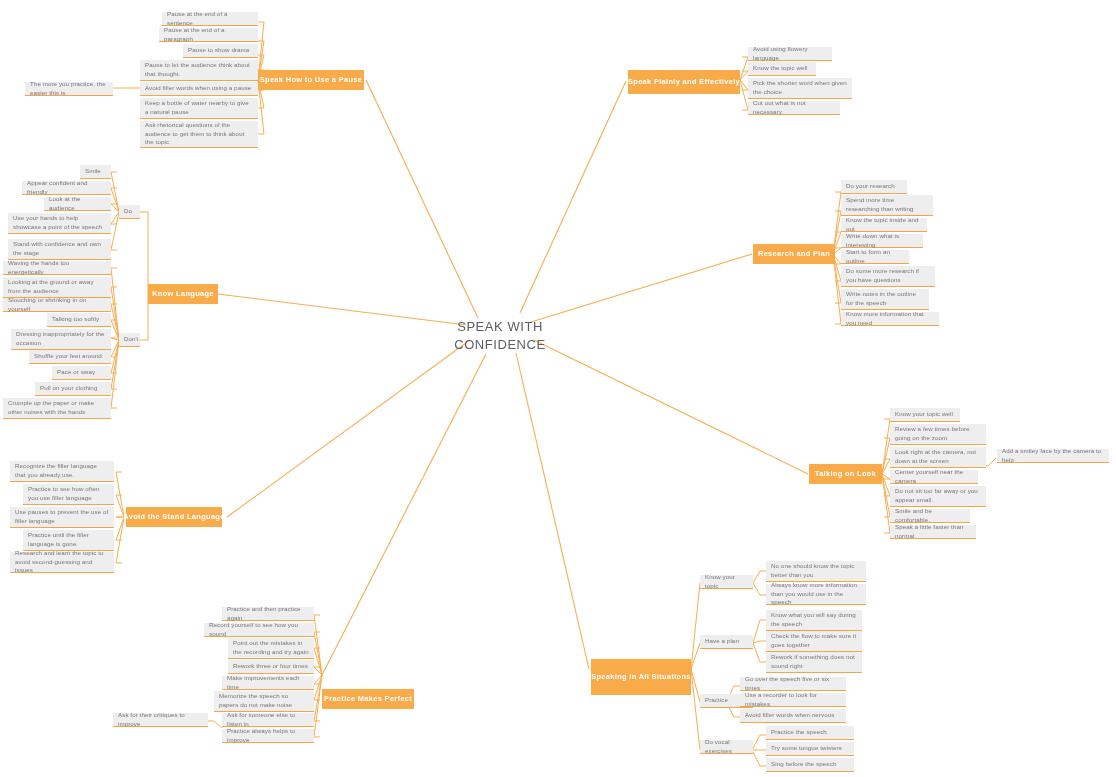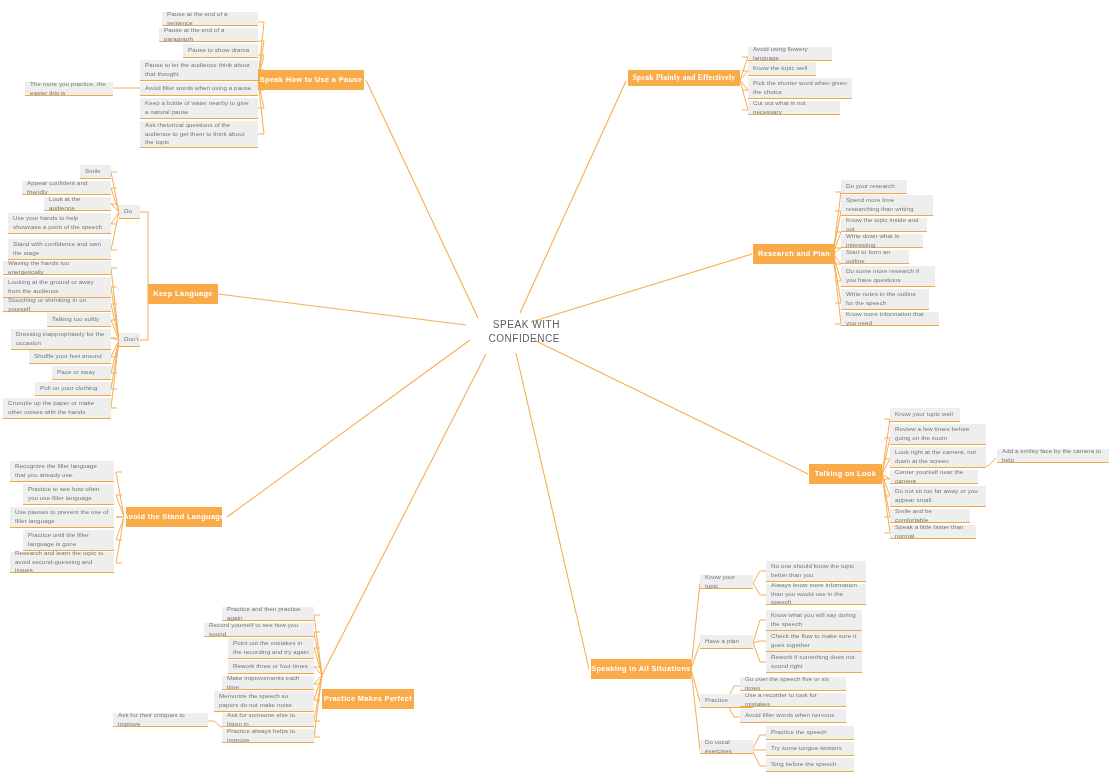--- a/index.html
+++ b/index.html
@@ -56,24 +56,24 @@
     padding: 5px 9px;
     display: flex;
     align-items: center;
     justify-content: center;
     white-space: nowrap;
   }
   
   .root {
     position: absolute;
     color: #5c5c66;
-    font-size: 10px;
+    font-size: 13px;
     letter-spacing: 0.55px;
     line-height: 1.35;
-    text-align: right;
+    text-align: center;
     white-space: pre-line;
     font-weight: normal;
   }
 </style>
 </head>
 <body>
 
 <div id="canvas">
 
   <svg class="lines" viewBox="0 0 1116 777">
@@ -193,21 +193,21 @@
   <div class="node badge" style="left:258px; top:70px; width:106px; height:20px;">Speak How to Use a Pause</div>
   <div class="node leaf" style="left:162px; top:12px; width:96px; height:14px;">Pause at the end of a sentence</div>
   <div class="node leaf" style="left:159px; top:28px; width:99px; height:14px;">Pause at the end of a paragraph</div>
   <div class="node leaf" style="left:183px; top:44px; width:75px; height:14px;">Pause to show drama</div>
   <div class="node leaf" style="left:140px; top:60px; width:118px; height:21px;">Pause to let the audience think about that thought.</div>
   <div class="node leaf" style="left:140px; top:82px; width:118px; height:14px;">Avoid filler words when using a pause</div>
   <div class="node leaf" style="left:140px; top:98px; width:118px; height:21px;">Keep a bottle of water nearby to give a natural pause</div>
   <div class="node leaf" style="left:140px; top:121px; width:118px; height:27px;">Ask rhetorical questions of the audience to get them to think about the topic</div>
   <div class="node leaf" style="left:25px; top:82px; width:88px; height:14px;">The more you practice, the easier this is</div>
 
-  <div class="node badge" style="left:628px; top:70px; width:112px; height:16px;font-family:Liberation Serif, serif;">Speak Plainly and Effectively</div>
+  <div class="node badge" style="left:628px; top:70px; width:112px; height:24px;">Speak Plainly and Effectively</div>
   <div class="node leaf" style="left:748px; top:47px; width:84px; height:14px;">Avoid using flowery language</div>
   <div class="node leaf" style="left:748px; top:62px; width:68px; height:14px;">Know the topic well</div>
   <div class="node leaf" style="left:748px; top:78px; width:104px; height:21px;">Pick the shorter word when given the choice</div>
   <div class="node leaf" style="left:748px; top:101px; width:92px; height:14px;">Cut out what is not necessary</div>
 
   <div class="node badge" style="left:753px; top:244px; width:82px; height:20px;">Research and Plan</div>
   <div class="node leaf" style="left:841px; top:180px; width:66px; height:14px;">Do your research</div>
   <div class="node leaf" style="left:841px; top:195px; width:92px; height:21px;">Spend more time researching than writing</div>
   <div class="node leaf" style="left:841px; top:218px; width:86px; height:14px;">Know the topic inside and out</div>
   <div class="node leaf" style="left:841px; top:234px; width:82px; height:14px;">Write down what is interesting</div>
@@ -219,21 +219,21 @@
   <div class="node badge" style="left:809px; top:464px; width:73px; height:20px;">Talking on Look</div>
   <div class="node leaf" style="left:890px; top:408px; width:70px; height:14px;">Know your topic well</div>
   <div class="node leaf" style="left:890px; top:424px; width:96px; height:21px;">Review a few times before going on the zoom</div>
   <div class="node leaf" style="left:890px; top:447px; width:96px; height:21px;">Look right at the camera, not down at the screen</div>
   <div class="node leaf" style="left:890px; top:470px; width:88px; height:14px;">Center yourself near the camera</div>
   <div class="node leaf" style="left:890px; top:486px; width:96px; height:21px;">Do not sit too far away or you appear small.</div>
   <div class="node leaf" style="left:890px; top:509px; width:80px; height:14px;">Smile and be comfortable.</div>
   <div class="node leaf" style="left:890px; top:525px; width:86px; height:14px;">Speak a little faster than normal</div>
   <div class="node leaf" style="left:997px; top:449px; width:112px; height:14px;">Add a smiley face by the camera to help</div>
 
-  <div class="node badge" style="left:591px; top:659px; width:100px; height:20px;">Speaking in All Situations</div>
+  <div class="node badge" style="left:591px; top:659px; width:100px; height:36px;">Speaking in All Situations</div>
   <div class="node leaf" style="left:700px; top:575px; width:53px; height:14px;">Know your topic</div>
   <div class="node leaf" style="left:766px; top:561px; width:100px; height:21px;">No one should know the topic better than you</div>
   <div class="node leaf" style="left:766px; top:584px; width:100px; height:21px;">Always know more information than you would use in the speech</div>
 
   <div class="node leaf" style="left:700px; top:635px; width:53px; height:14px;">Have a plan</div>
   <div class="node leaf" style="left:766px; top:610px; width:96px; height:21px;">Know what you will say during the speech</div>
   <div class="node leaf" style="left:766px; top:631px; width:96px; height:21px;">Check the flow to make sure it goes together</div>
   <div class="node leaf" style="left:766px; top:652px; width:96px; height:21px;">Rework if something does not sound right</div>
 
   <div class="node leaf" style="left:700px; top:694px; width:53px; height:14px;">Practice</div>
@@ -257,21 +257,21 @@
   <div class="node leaf" style="left:222px; top:729px; width:92px; height:14px;">Practice always helps to improve</div>
   <div class="node leaf" style="left:113px; top:713px; width:95px; height:14px;">Ask for their critiques to improve</div>
 
   <div class="node badge" style="left:126px; top:507px; width:96px; height:20px;">Avoid the Stand Language</div>
   <div class="node leaf" style="left:10px; top:461px; width:104px; height:21px;">Recognize the filler language that you already use.</div>
   <div class="node leaf" style="left:23px; top:484px; width:91px; height:21px;">Practice to see how often you use filler language</div>
   <div class="node leaf" style="left:10px; top:507px; width:104px; height:21px;">Use pauses to prevent the use of filler language</div>
   <div class="node leaf" style="left:23px; top:530px; width:91px; height:21px;">Practice until the filler language is gone</div>
   <div class="node leaf" style="left:10px; top:552px; width:104px; height:21px;">Research and learn the topic to avoid second-guessing and issues</div>
 
-  <div class="node badge" style="left:148px; top:284px; width:70px; height:20px;">Keep Language</div>
+  <div class="node badge" style="left:148px; top:284px; width:70px; height:20px;">Know Language</div>
   <div class="node leaf" style="left:119px; top:205px; width:21px; height:14px;">Do</div>
   <div class="node leaf" style="left:119px; top:333px; width:21px; height:14px;">Don't</div>
 
   <div class="node leaf" style="left:80px; top:165px; width:31px; height:14px;">Smile</div>
   <div class="node leaf" style="left:22px; top:181px; width:89px; height:14px;">Appear confident and friendly</div>
   <div class="node leaf" style="left:44px; top:197px; width:67px; height:14px;">Look at the audience</div>
   <div class="node leaf" style="left:8px; top:213px; width:103px; height:21px;">Use your hands to help showcase a point of the speech</div>
   <div class="node leaf" style="left:8px; top:239px; width:103px; height:21px;">Stand with confidence and own the stage</div>
 
   <div class="node leaf" style="left:3px; top:261px; width:108px; height:14px;">Waving the hands too energetically</div>

